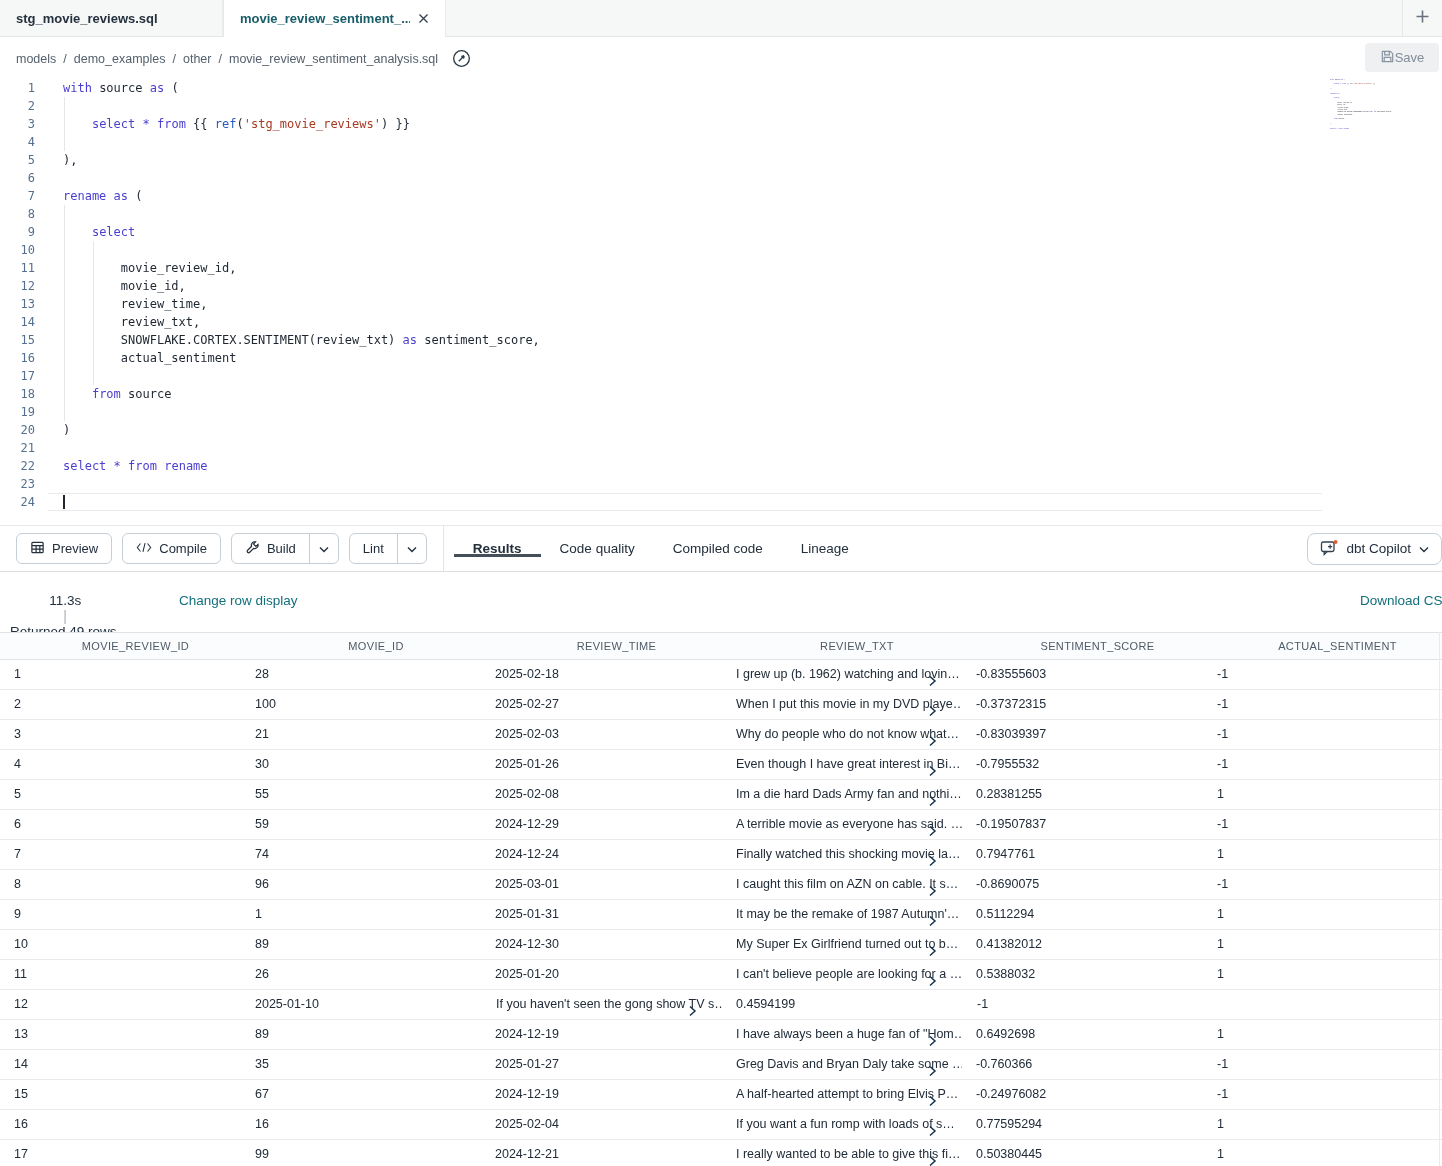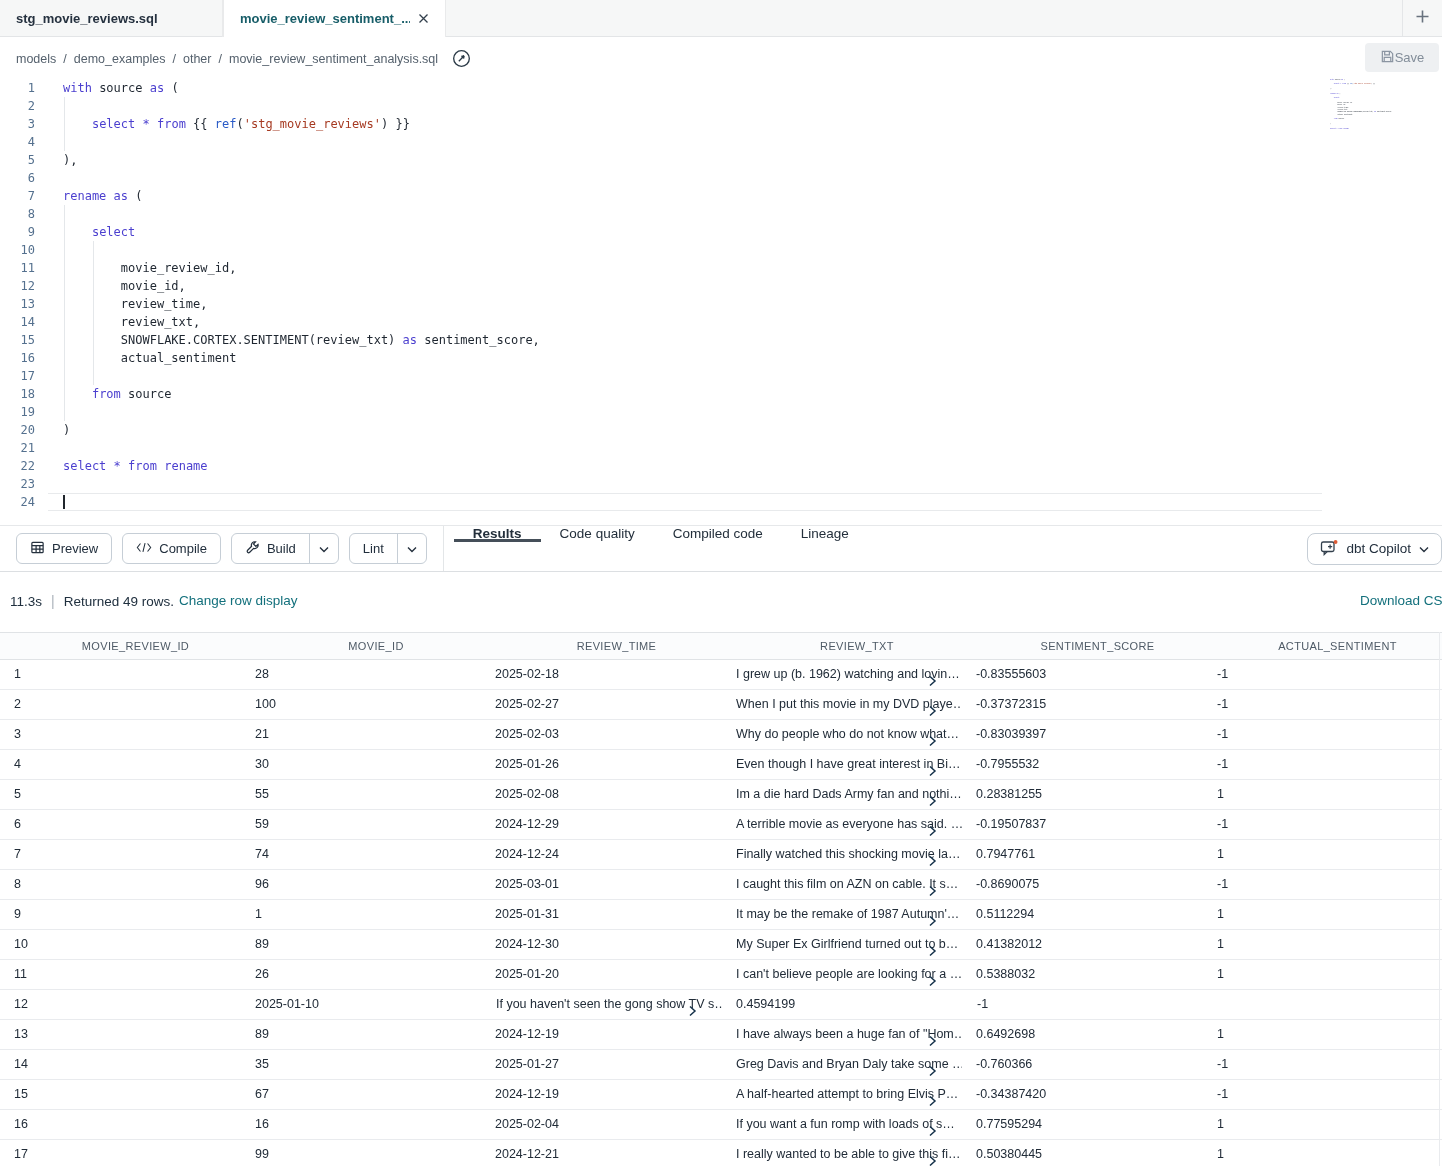--- a/index.html
+++ b/index.html
@@ -52,32 +52,32 @@
   
   .toolbar { position:absolute; top:525px; left:0; right:0; height:47px; border-top:1px solid #e6e8ea;
              border-bottom:1px solid #dcdfe2; display:flex; align-items:center; padding-left:16px; background:#fff; }
   .btn-group { display:flex; align-items:stretch; height:31px; border:1px solid #c6ced6; border-radius:6px;
                background:#fff; margin-right:10px; overflow:hidden; }
   .btn-main { display:flex; align-items:center; gap:7px; padding:0 13px; font-size:13px; color:#222f3d;
               background:none; border:none; font-family:inherit; cursor:pointer; }
   .btn-chev { display:flex; align-items:center; justify-content:center; width:29px; border:none;
               border-left:1px solid #c6ced6; background:none; cursor:pointer; }
   .tb-divider { width:1px; align-self:stretch; background:#e3e6e8; margin:0 10px 0 6px; }
-  .rtabs { display:flex; align-items:flex-start; height:100%; }
+  .rtabs { display:flex; align-items:center; height:100%; }
   .rtab { position:relative; display:flex; align-items:center; padding:0 19px; font-size:13.5px;
           color:#232f3b; cursor:pointer; }
   .rtab.active { font-weight:700; }
   .rtab.active::after { content:''; position:absolute; left:0; right:0; bottom:-1px; height:3px; background:#454f59; }
   .copilot-btn { margin-left:auto; margin-right:0; height:32px; display:flex; align-items:center; gap:8px;
                  border:1px solid #c6ced6; border-radius:8px; background:#fff; padding:0 12px;
                  font-size:13.5px; color:#222f3d; font-family:inherit; cursor:pointer; }
 
   
   .meta-row { position:absolute; top:573px; left:0; right:0; height:59px; background:#fff; font-size:13.5px; }
-  .meta-left { position:absolute; left:10px; top:20px; display:flex; align-items:center; color:#20303f; }
+  .meta-left { position:absolute; left:10px; top:20px; display:flex; align-items:center; color:#20303f;flex-direction:column; }
   .meta-sep { color:#aab2ba; margin:0 9px; font-size:14px; }
   .meta-link { color:#13707c; cursor:pointer; }
   .link-change { position:absolute; left:179px; top:20px; }
   .link-download { position:absolute; left:1360px; top:20px; white-space:nowrap; }
 
   
   .grid { position:absolute; top:632px; left:0; right:0; bottom:0; overflow:hidden; }
   .grid-header { display:flex; height:28px; background:#fbfcfd; border-top:1px solid #e0e3e6;
                  border-bottom:1px solid #e0e3e6; }
   .grid-header .hcell { font-size:11px; font-weight:400; letter-spacing:0.35px; color:#4e5a66;
@@ -420,21 +420,21 @@
           <div class="cell c4"><span>-0.760366</span></div>
           <div class="cell c5"><span>-1</span></div>
         </div>
         <div class="grid-row">
           <div class="cell c0"><span>15</span></div>
           <div class="cell c1"><span>67</span></div>
           <div class="cell c2"><span>2024-12-19</span></div>
           <div class="cell c3"><span>A half-hearted attempt to bring Elvis P…</span><span class="cell-chev"><svg width="11" height="12" viewBox="0 0 11 12">
                 <path d="M3 1.5 8 6 3 10.5" stroke="#16324a" stroke-width="1.5" fill="none"></path>
               </svg></span></div>
-          <div class="cell c4"><span>-0.34387420</span></div>
+          <div class="cell c4"><span>-0.24976082</span></div>
           <div class="cell c5"><span>-1</span></div>
         </div>
         <div class="grid-row">
           <div class="cell c0"><span>16</span></div>
           <div class="cell c1"><span>16</span></div>
           <div class="cell c2"><span>2025-02-04</span></div>
           <div class="cell c3"><span>If you want a fun romp with loads of s…</span><span class="cell-chev"><svg width="11" height="12" viewBox="0 0 11 12">
                 <path d="M3 1.5 8 6 3 10.5" stroke="#16324a" stroke-width="1.5" fill="none"></path>
               </svg></span></div>
           <div class="cell c4"><span>0.77595294</span></div>

